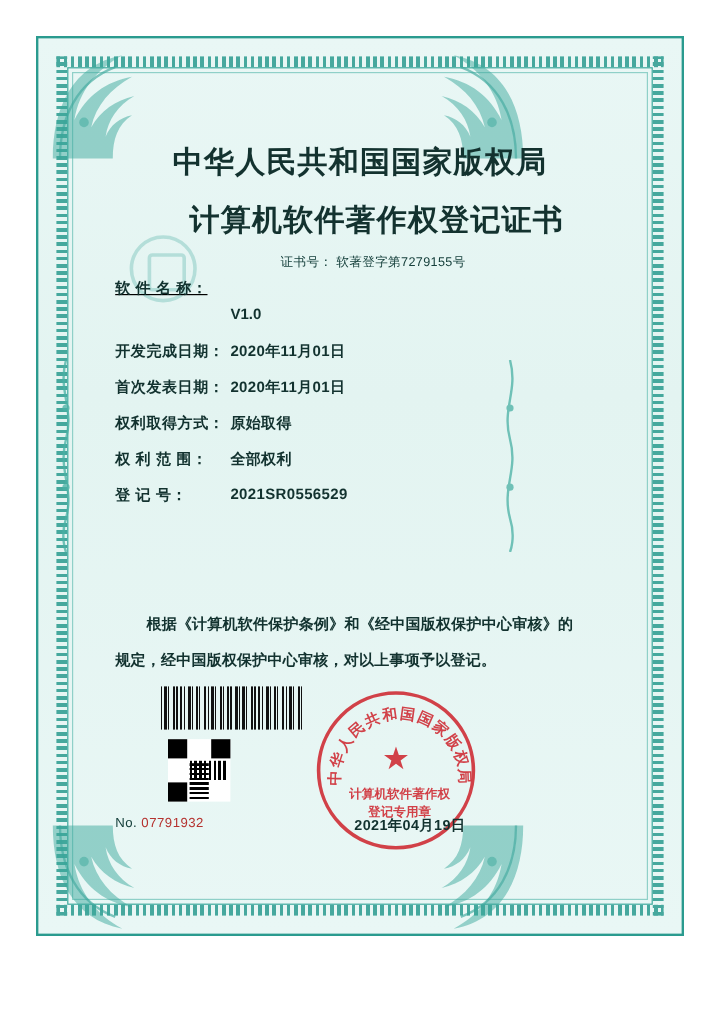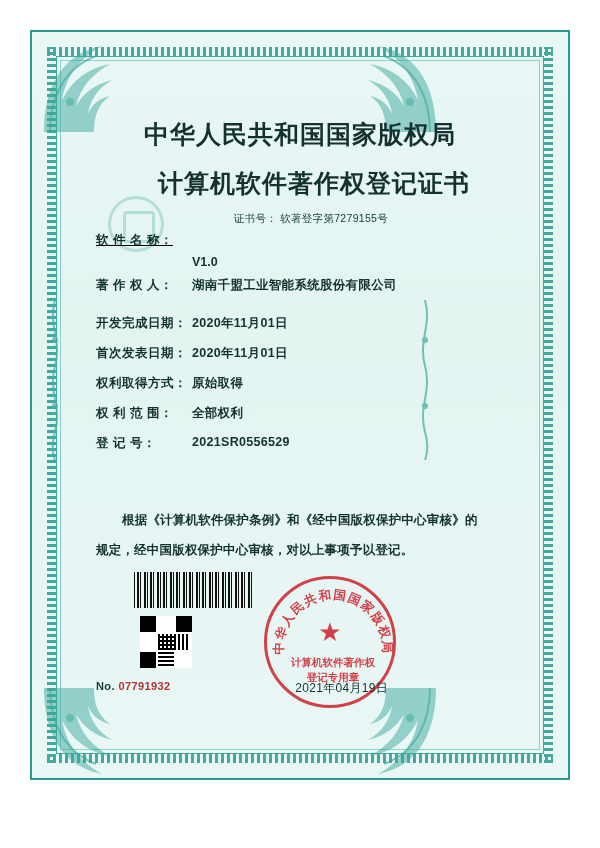--- a/index.html
+++ b/index.html
@@ -279,30 +279,29 @@
   }
 
   
   .footer-no {
     position: absolute;
     left: 96px;
     top: 680px;
     font-size: 11px;
     color: #b5322f;
     letter-spacing: .4px;
-    font-weight: bold;
   }
   .footer-no .prefix { color: #16403c; }
   .footer-date {
     position: absolute;
     right: 92px;
     top: 680px;
     font-size: 12px;
     color: #12322f;
-    font-weight: normal;
+    font-weight: bold;
     letter-spacing: .3px;
   }
 </style>
 </head>
 <body>
 
 <div class="certificate">
 
   <div class="frame-outer"></div>
   <div class="frame-greek"></div>
@@ -363,24 +362,20 @@
   <div class="cert-no">证书号： 软著登字第7279155号</div>
 
   <div class="fields">
 
     <div class="field-row tight">
       <div class="field-label">软 件 名 称：</div>
     </div>
     <div class="value-line2">V1.0</div>
     <div class="spacer-sm"></div>
 
-    <div class="field-row">
-      <div class="field-label">著 作 权 人：</div>
-      <div class="field-value">湖南千盟工业智能系统股份有限公司</div>
-    </div>
     <div class="spacer-sm"></div>
 
     <div class="field-row">
       <div class="field-label">开发完成日期：</div>
       <div class="field-value">2020年11月01日</div>
     </div>
 
     <div class="field-row">
       <div class="field-label">首次发表日期：</div>
       <div class="field-value">2020年11月01日</div>

